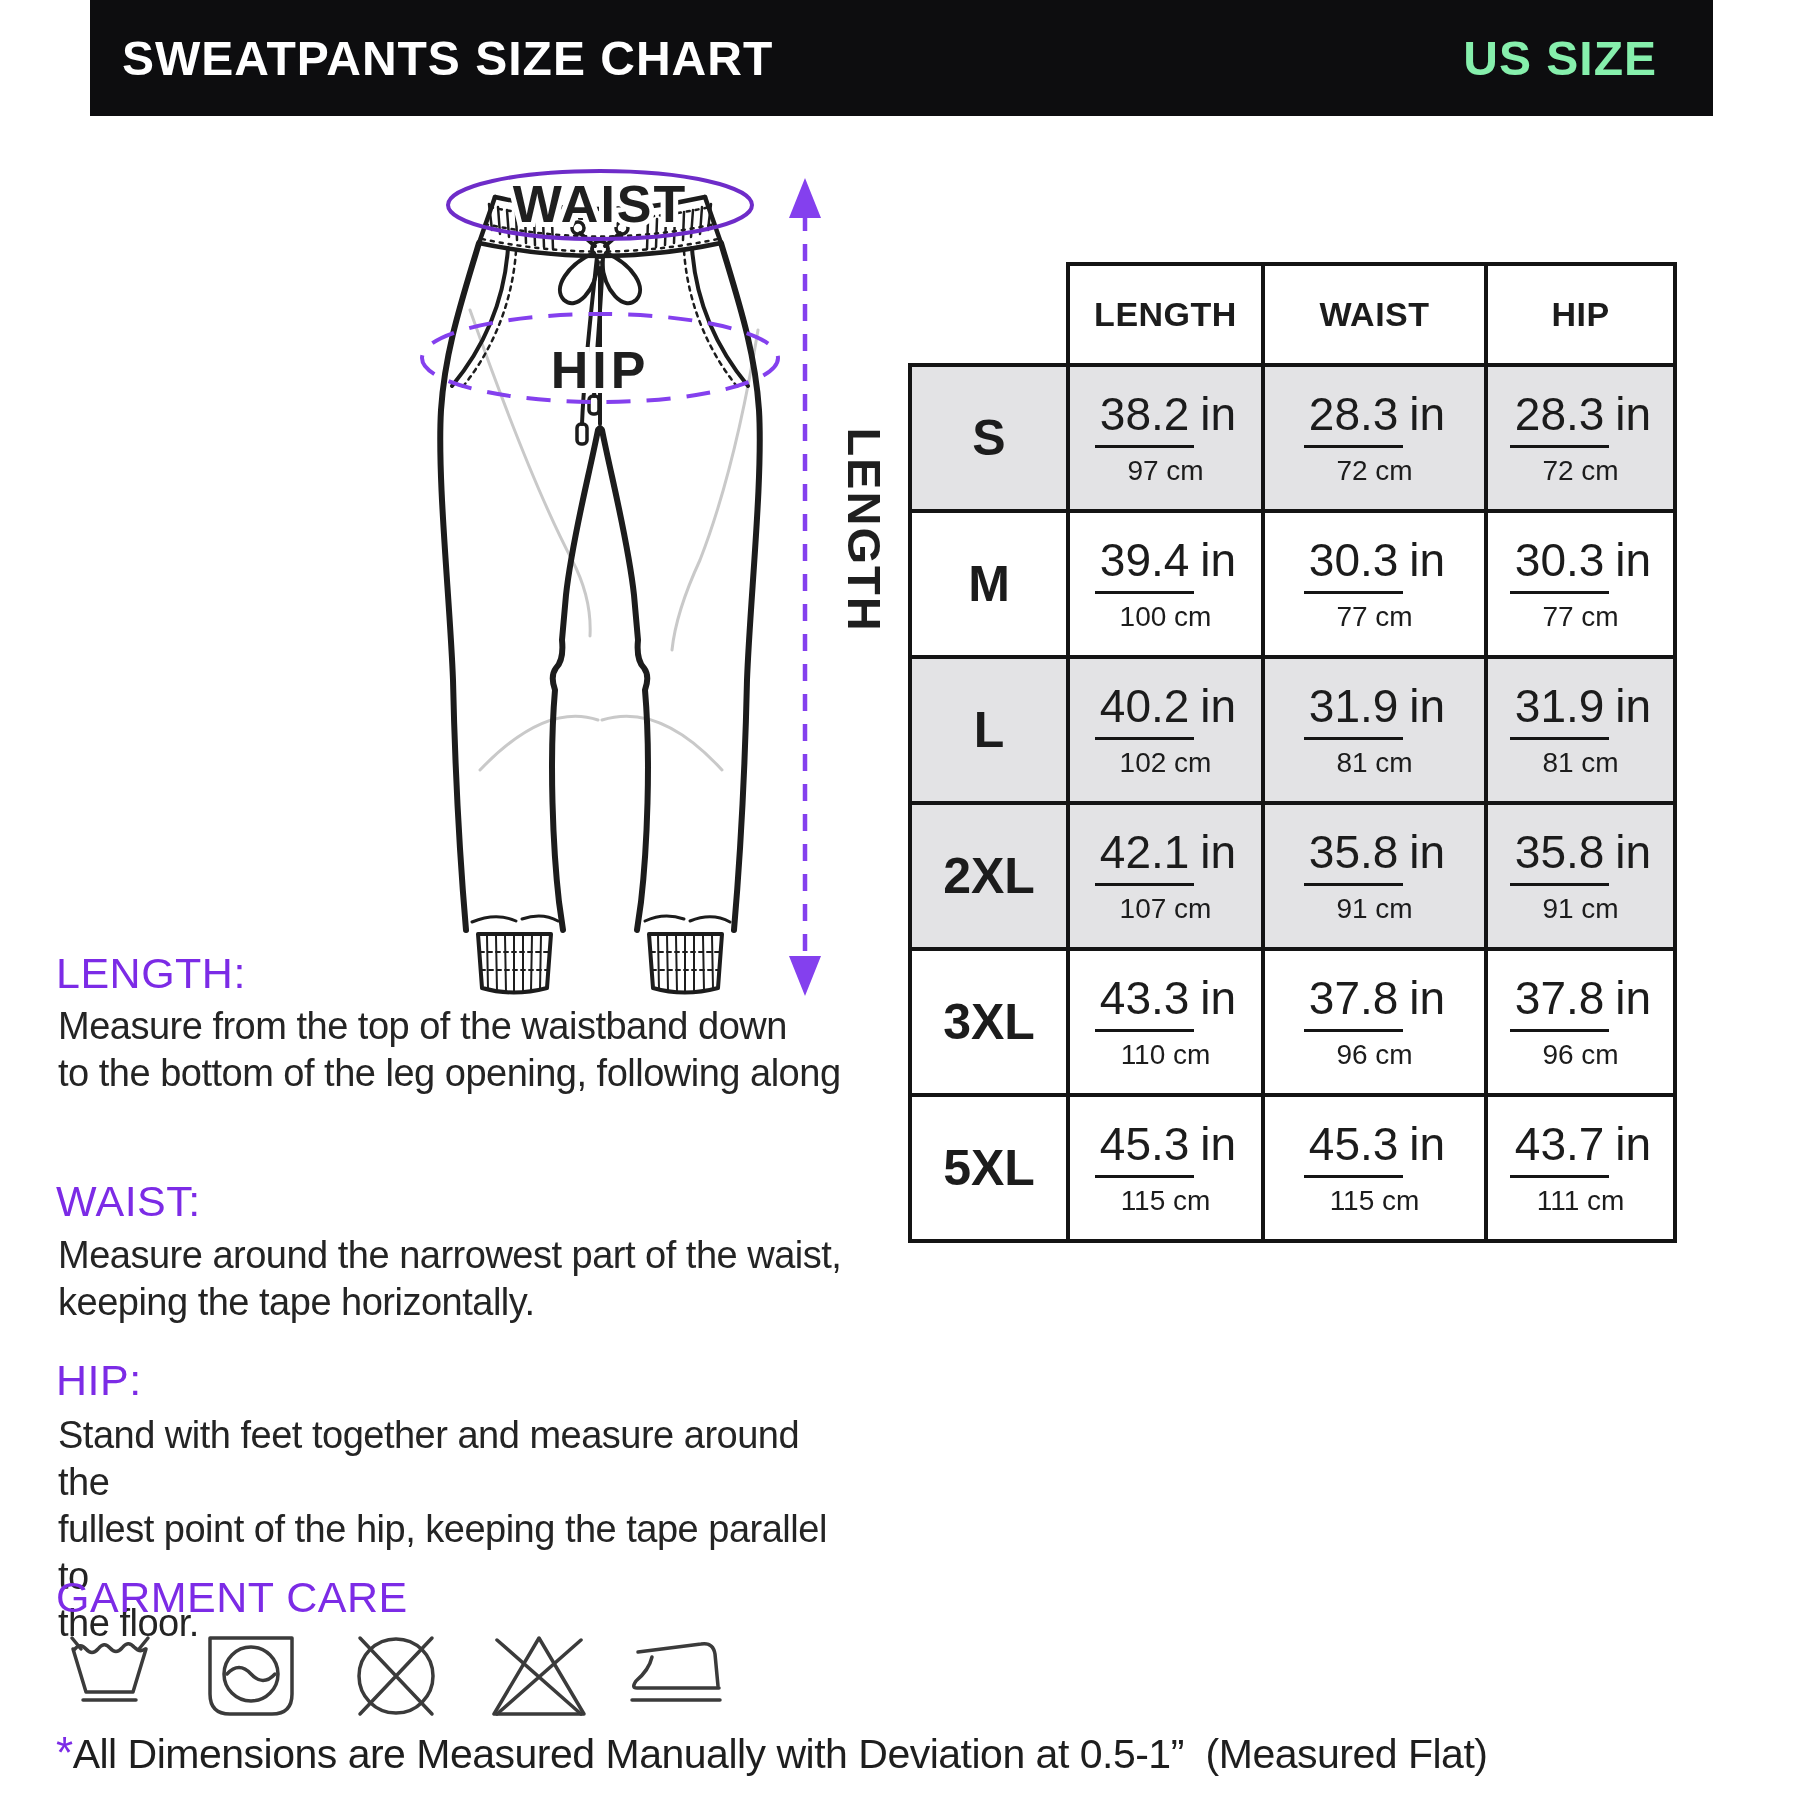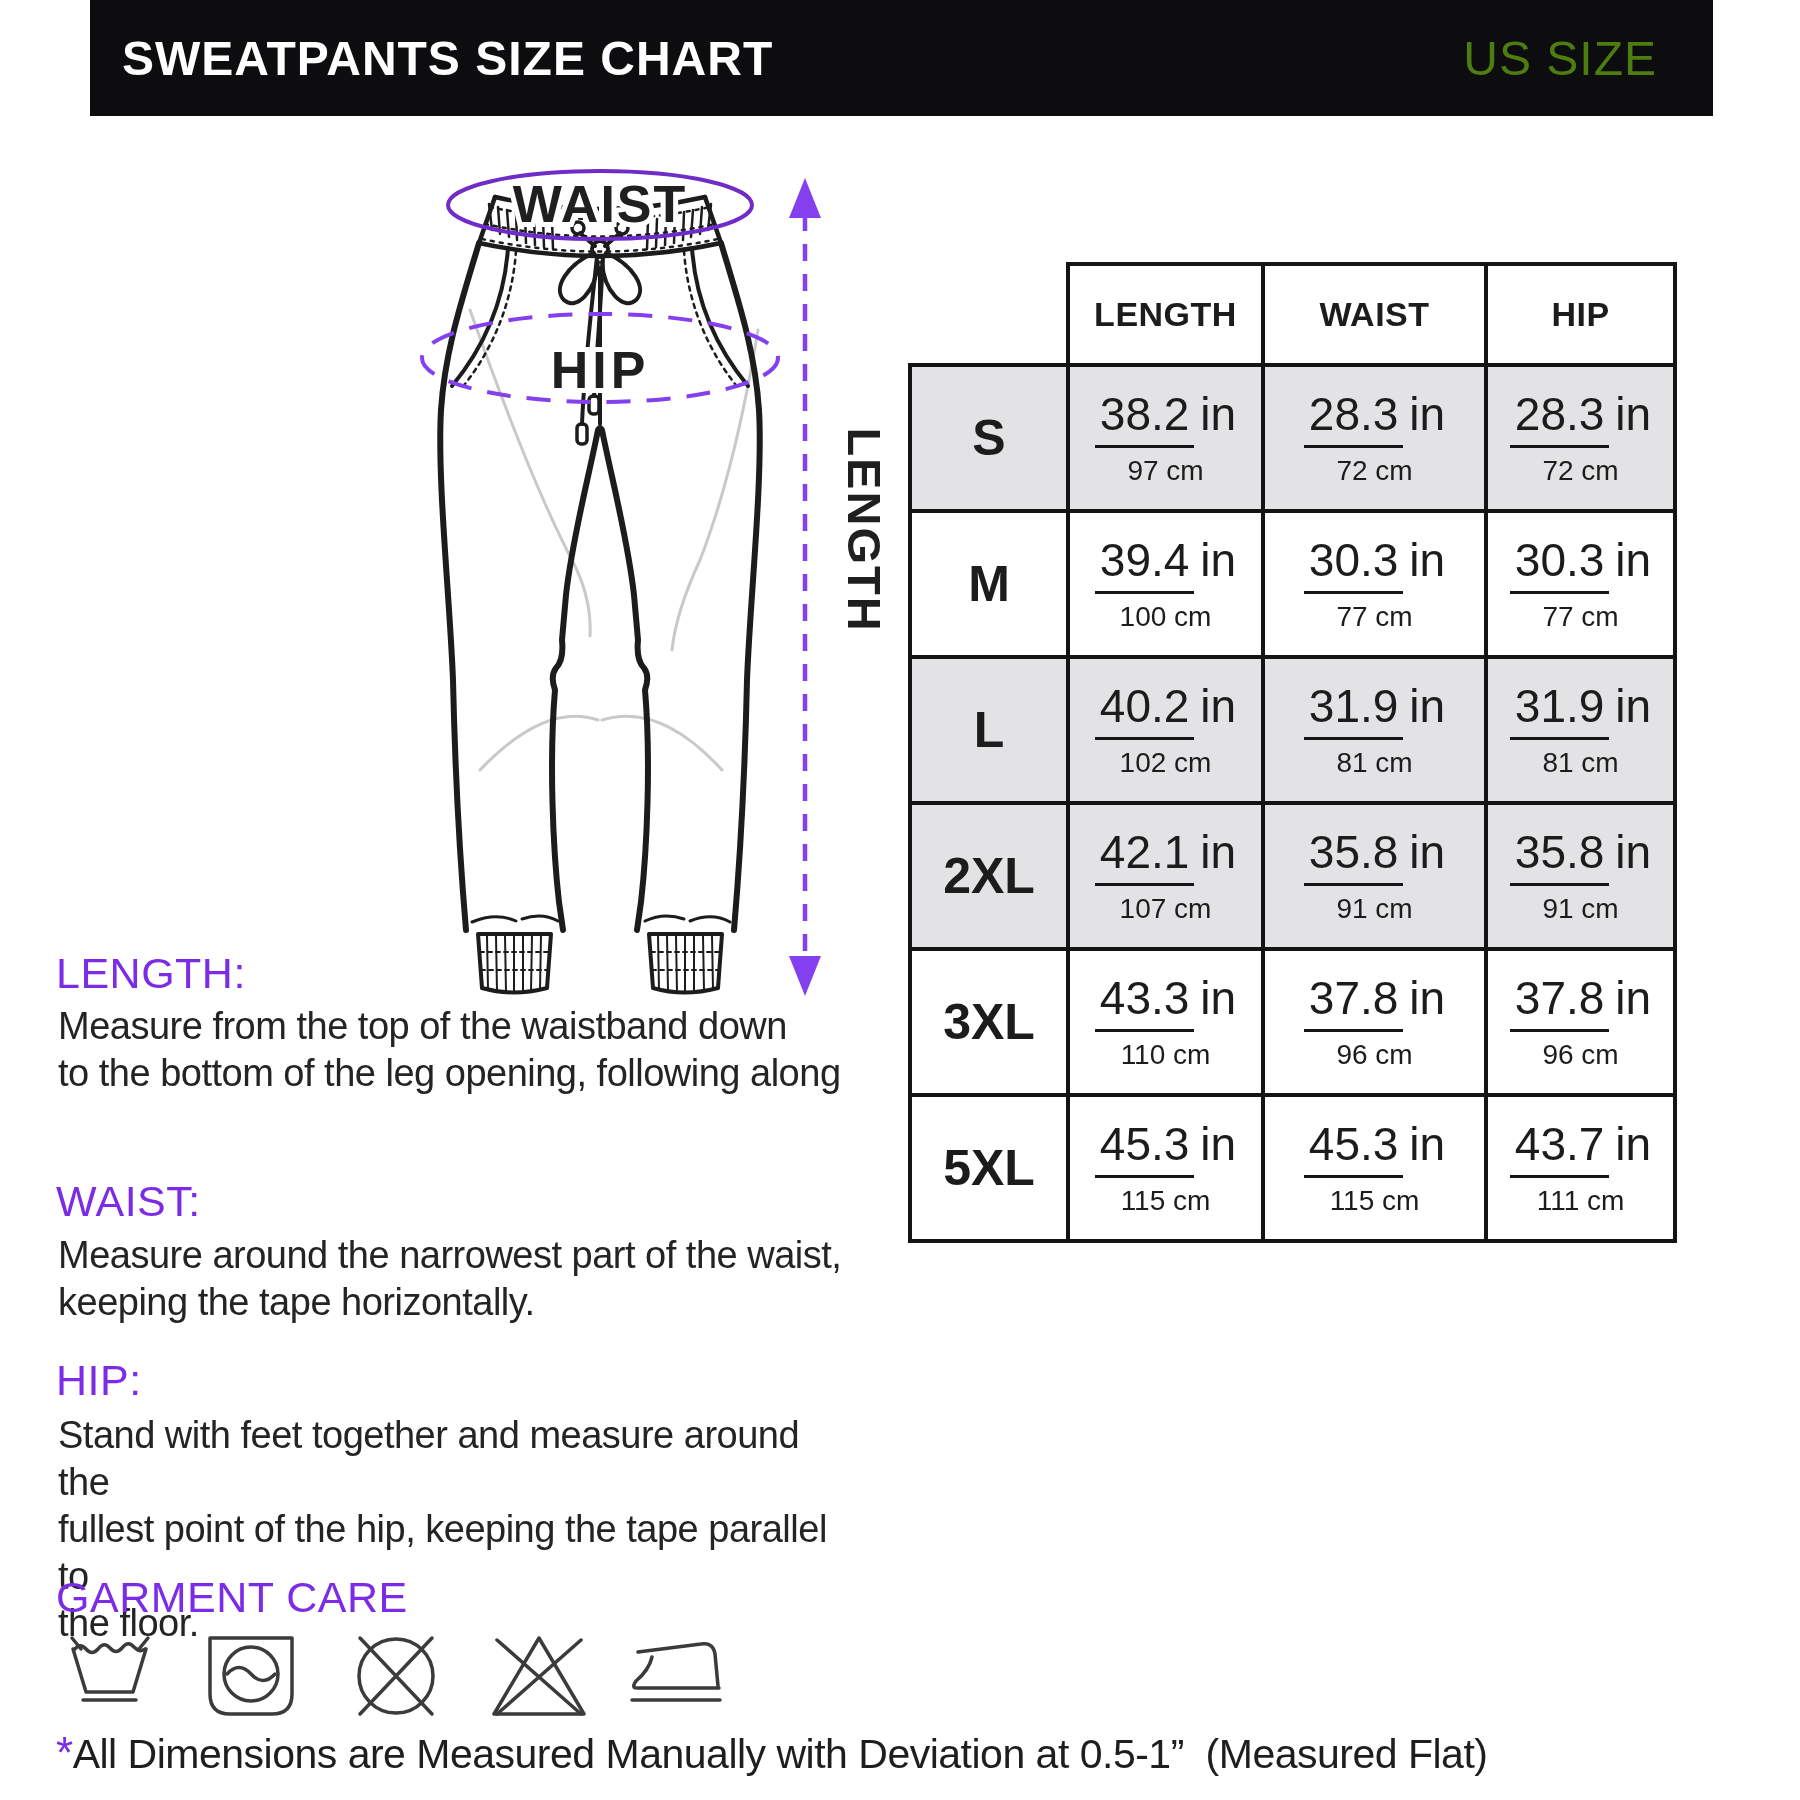--- a/index.html
+++ b/index.html
@@ -4,21 +4,21 @@
 <style>
   html,body{margin:0;padding:0;background:#fff;}
   #canvas{position:relative;width:1800px;height:1800px;background:#fff;overflow:hidden;
           font-family:"Liberation Sans",sans-serif;color:#1c1c1c;border-radius:20px;}
 
   
   .topbar{position:absolute;left:90px;top:0;width:1623px;height:116px;background:#0d0d0f;
           display:flex;align-items:center;justify-content:space-between;
           padding:0 56px 0 32px;box-sizing:border-box;}
   .topbar .t1{color:#fff;font-size:48px;font-weight:bold;letter-spacing:1px;}
-  .topbar .t2{color:#4d7c0f;font-size:48px;font-weight:normal;letter-spacing:1px;}
+  .topbar .t2{color:#86efac;font-size:48px;font-weight:bold;letter-spacing:1px;}
 
   
   table.size{position:absolute;left:908px;top:262px;border-collapse:collapse;table-layout:fixed;}
   table.size td,table.size th{border:4px solid #141414;padding:0;text-align:center;vertical-align:middle;background:#fff;}
   table.size td.corner{border:none;background:transparent;}
   table.size th.colhead{width:191px;height:97px;font-size:34px;font-weight:bold;letter-spacing:.5px;}
   table.size th.colhead.c1{width:191px;} table.size th.colhead.c2{width:219px;} table.size th.colhead.c3{width:185px;}
   table.size td.sizecell{width:154px;font-size:50px;font-weight:bold;}
   table.size tr.data{height:146px;}
   table.size tr.data.gray td{background:#e3e3e5;}

